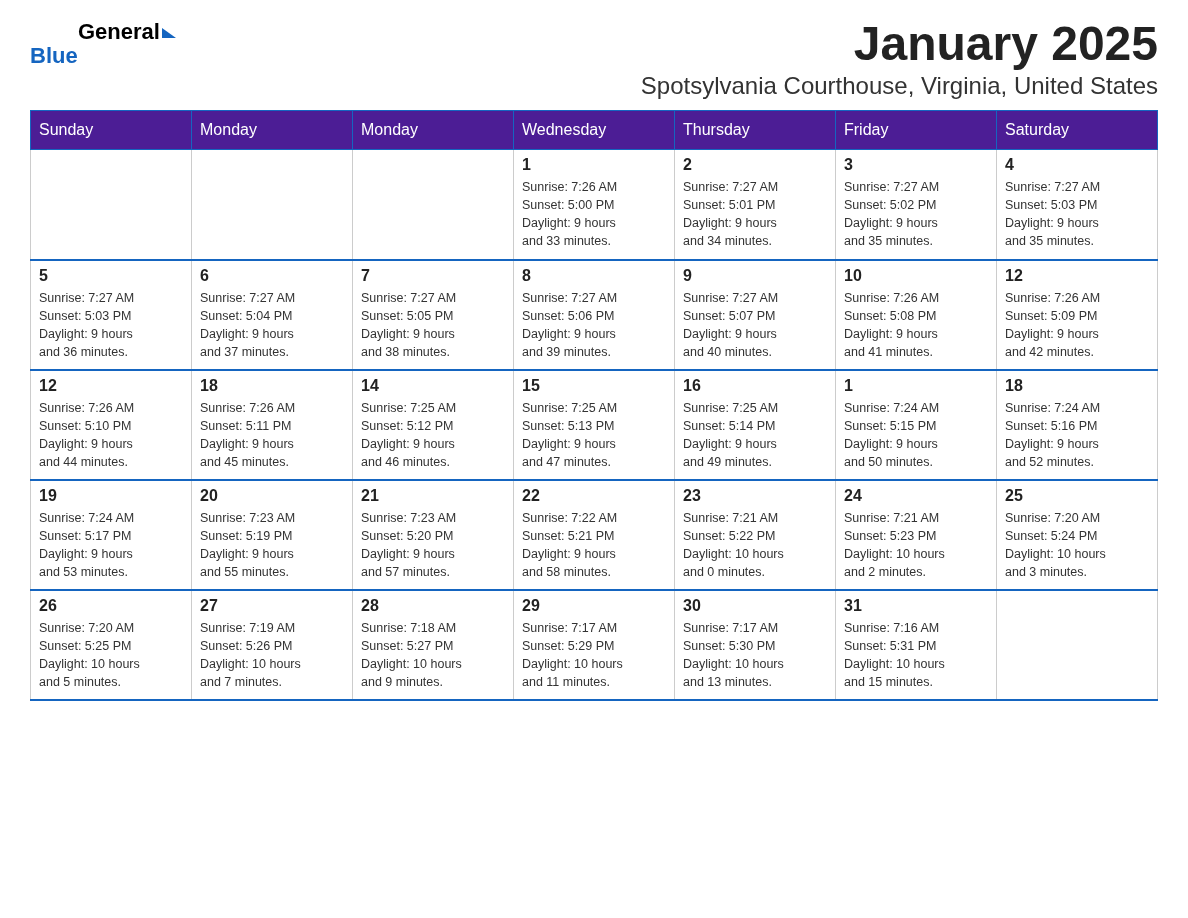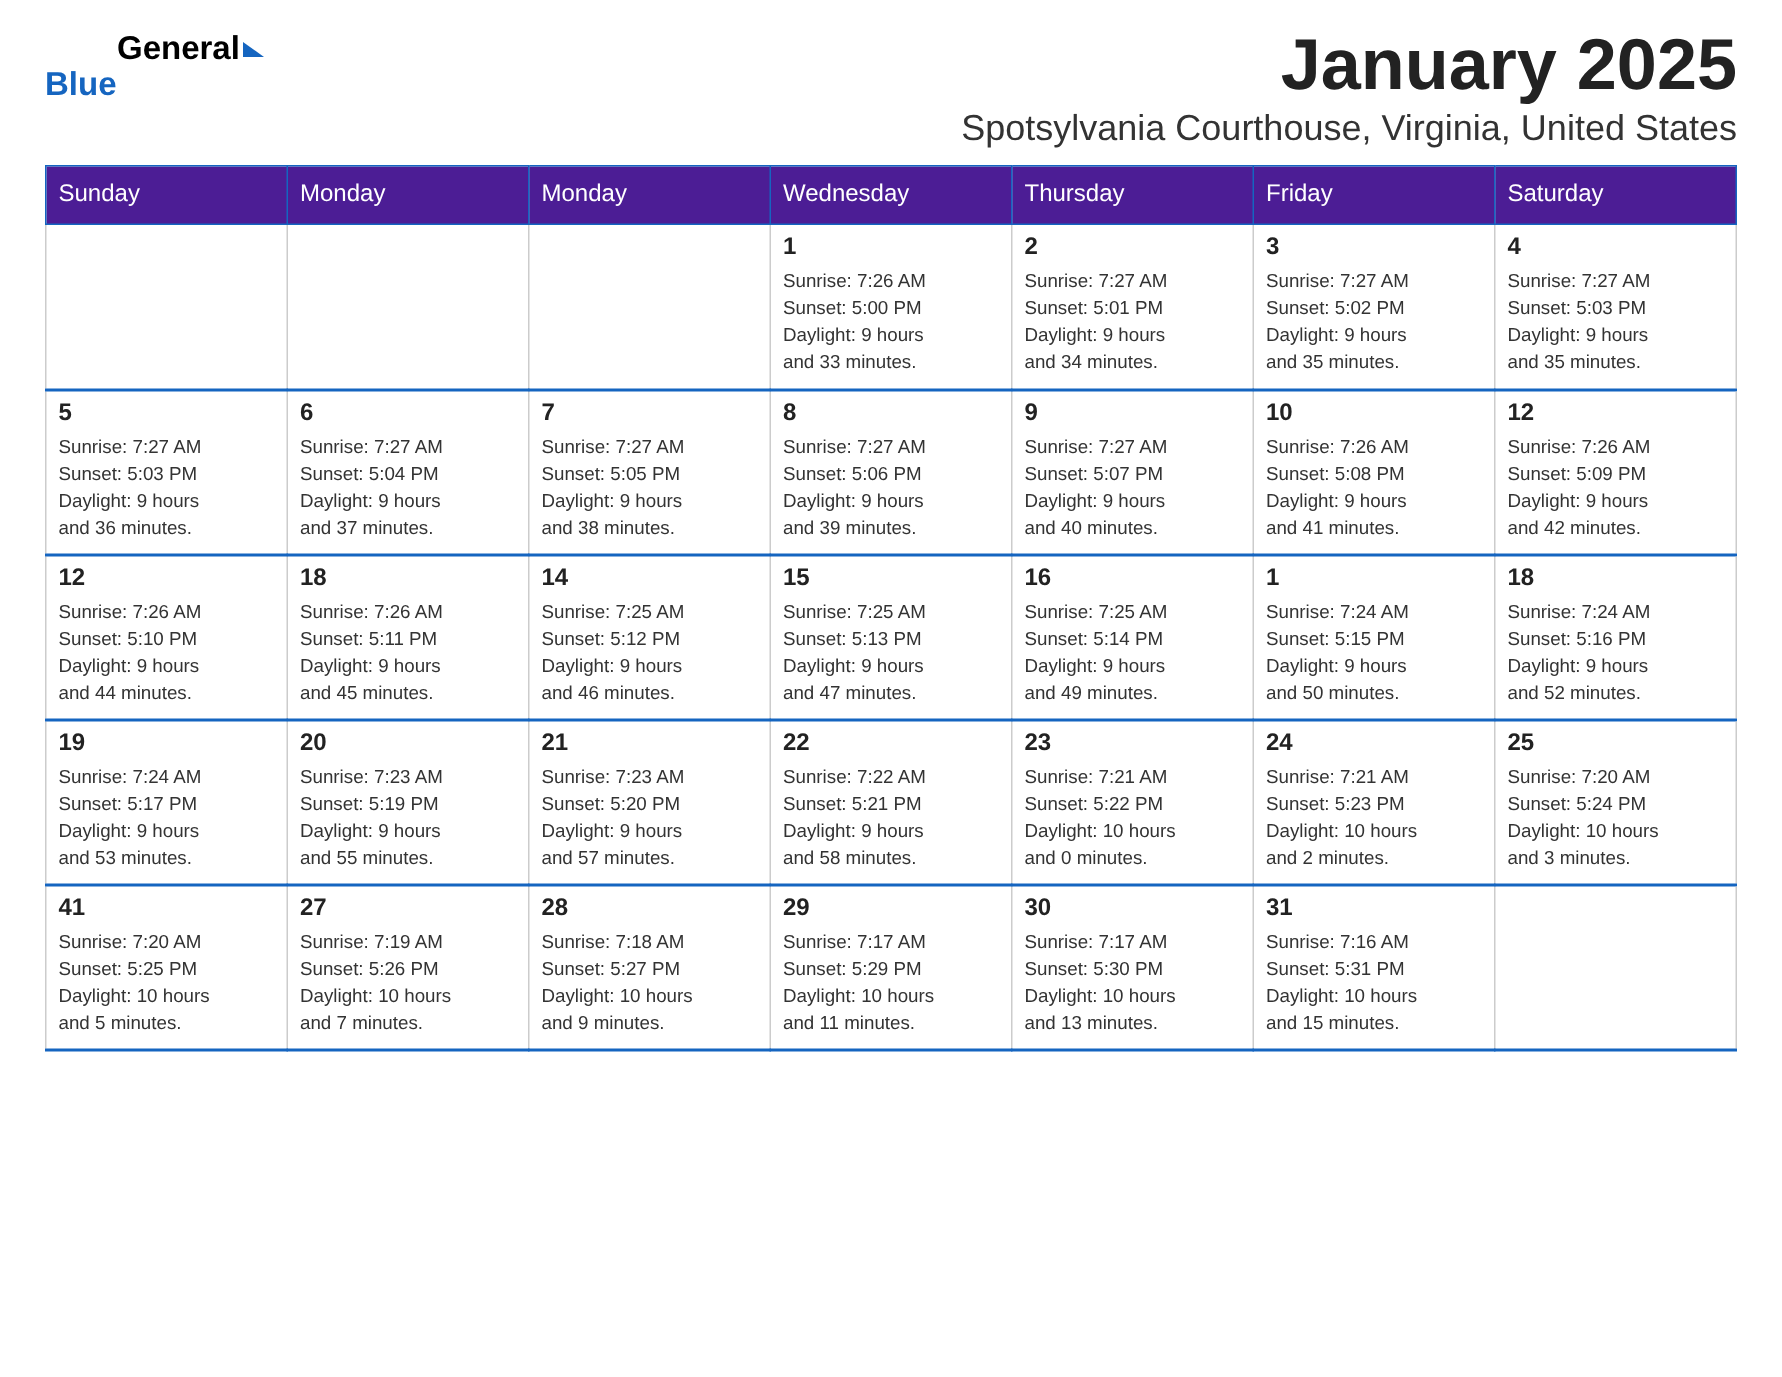--- a/index.html
+++ b/index.html
@@ -302,21 +302,21 @@
         <td>
           <div class="day-num">25</div>
           <div class="day-info" style="white-space: pre-line;">Sunrise: 7:20 AM
 Sunset: 5:24 PM
 Daylight: 10 hours
 and 3 minutes.</div>
         </td>
       </tr>
       <tr>
         <td>
-          <div class="day-num">41</div>
+          <div class="day-num">26</div>
           <div class="day-info" style="white-space: pre-line;">Sunrise: 7:20 AM
 Sunset: 5:25 PM
 Daylight: 10 hours
 and 5 minutes.</div>
         </td>
         <td>
           <div class="day-num">27</div>
           <div class="day-info" style="white-space: pre-line;">Sunrise: 7:19 AM
 Sunset: 5:26 PM
 Daylight: 10 hours

